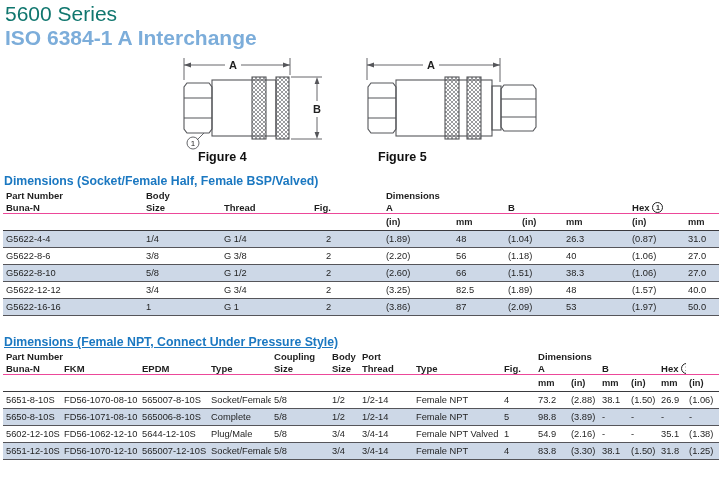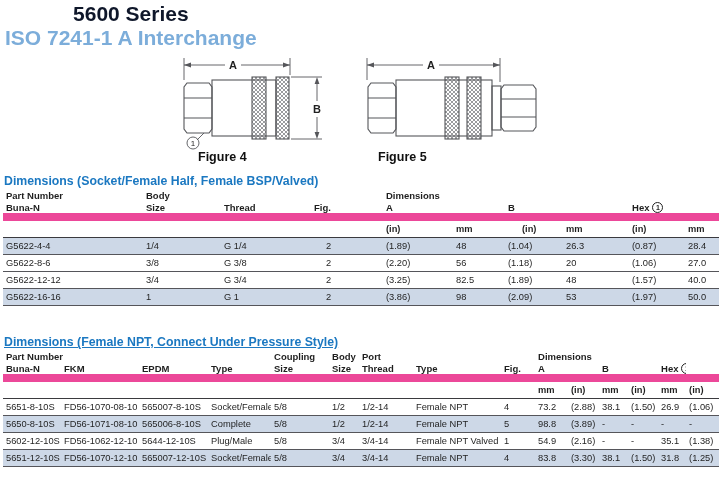--- a/index.html
+++ b/index.html
@@ -1,54 +1,54 @@
 <!DOCTYPE html>
 <html><head>
 <meta charset="utf-8">
 <style>
   html,body{margin:0;padding:0;background:#fff;}
   body{width:720px;height:500px;position:relative;overflow:hidden;
        font-family:"Liberation Sans",sans-serif;color:#1f1f1f;}
   .abs{position:absolute;}
 
   
-  .t1{font-size:21px;font-weight:bold;color:#0f172a;line-height:24px;text-align:center;}
+  .t1{font-size:21px;font-weight:normal;color:#0f766e;line-height:24px;}
   .t2{font-size:21px;font-weight:bold;color:#7cadda;line-height:24px;}
 
   
   .figcap{font-size:12.5px;font-weight:bold;color:#101010;padding-left:12px;}
   svg{display:block;}
   .dwg{stroke:#55565a;fill:none;stroke-width:1.1;}
   .dim{stroke:#55565a;fill:none;stroke-width:0.9;}
   .arr{fill:#55565a;stroke:none;}
   .dimtxt{font-family:"Liberation Sans",sans-serif;font-size:11px;font-weight:bold;fill:#222;}
   .fntxt{font-family:"Liberation Sans",sans-serif;font-size:8px;fill:#222;}
 
   
   .sect{font-size:12.3px;font-weight:bold;color:#1b78c1;}
   table{border-collapse:collapse;table-layout:fixed;width:716px;font-size:9.3px;}
   th,td{padding:0 0 0 3px;text-align:left;white-space:nowrap;overflow:hidden;font-weight:normal;}
   thead th{height:12px;vertical-align:bottom;font-weight:bold;font-size:9.5px;line-height:10px;}
-  tr.hrule th{border-bottom:8px solid #ec4899;}
+  tr.hrule th{border-bottom:1px solid #ec4899;}
   tr.units td{height:16px;font-weight:bold;border-bottom:1.5px solid #3a3a3e;vertical-align:middle;}
   tbody td{height:16px;border-bottom:1px solid #55555a;vertical-align:middle;}
   tr.shaded td{background:#cdd8e7;}
   #table1 tbody td:nth-child(4){padding-left:17px;}
   #table1 thead tr th:nth-child(4){padding-left:5px;}
 
   .fnmark{display:inline-block;width:9px;height:9px;line-height:9px;border:1px solid #222;
           border-radius:50%;font-size:7px;font-weight:bold;text-align:center;
           margin-left:3px;vertical-align:1px;}
 </style>
 </head>
 <body>
 
 <div class="abs" style="left:5px;top:2px;">
   <div class="t1">5600 Series</div>
-  <div class="t2">ISO 7241-1 A Interchange</div>
+  <div class="t2">ISO 6384-1 A Interchange</div>
 </div>
 
 <div class="abs" style="left:176px;top:54px;">
   <svg width="158" height="96" viewBox="0 0 158 96">
     <defs>
       <pattern id="knurl" width="4" height="4" patternUnits="userSpaceOnUse">
         <path d="M0,0 L4,4 M4,0 L0,4" stroke="#6f7074" stroke-width="0.7"></path>
       </pattern>
     </defs>
 
@@ -156,57 +156,69 @@
       <tr class="shaded">
         <td>G5622-4-4</td>
         <td>1/4</td>
         <td>G 1/4</td>
         <td>2</td>
         <td>(1.89)</td>
         <td>48</td>
         <td>(1.04)</td>
         <td>26.3</td>
         <td>(0.87)</td>
-        <td>28.4</td>
+        <td>31.0</td>
       </tr>
 
       <tr>
         <td>G5622-8-6</td>
         <td>3/8</td>
         <td>G 3/8</td>
         <td>2</td>
         <td>(2.20)</td>
         <td>56</td>
         <td>(1.18)</td>
-        <td>20</td>
+        <td>40</td>
         <td>(1.06)</td>
         <td>27.0</td>
       </tr>
 
+      <tr class="shaded">
+        <td>G5622-8-10</td>
+        <td>5/8</td>
+        <td>G 1/2</td>
+        <td>2</td>
+        <td>(2.60)</td>
+        <td>66</td>
+        <td>(1.51)</td>
+        <td>38.3</td>
+        <td>(1.06)</td>
+        <td>27.0</td>
+      </tr>
 
       <tr>
         <td>G5622-12-12</td>
         <td>3/4</td>
         <td>G 3/4</td>
         <td>2</td>
         <td>(3.25)</td>
         <td>82.5</td>
         <td>(1.89)</td>
         <td>48</td>
         <td>(1.57)</td>
         <td>40.0</td>
       </tr>
 
       <tr class="shaded">
         <td>G5622-16-16</td>
         <td>1</td>
         <td>G 1</td>
         <td>2</td>
         <td>(3.86)</td>
-        <td>98</td>
+        <td>87</td>
         <td>(2.09)</td>
         <td>53</td>
         <td>(1.97)</td>
         <td>50.0</td>
       </tr>
     </tbody>
 </table>
 
 <div class="abs sect" style="left:4px;top:335px;text-decoration:underline;">Dimensions (Female NPT, Connect Under Pressure Style)</div>
 <table id="table2" class="abs" style="left:3px;top:350px;">

